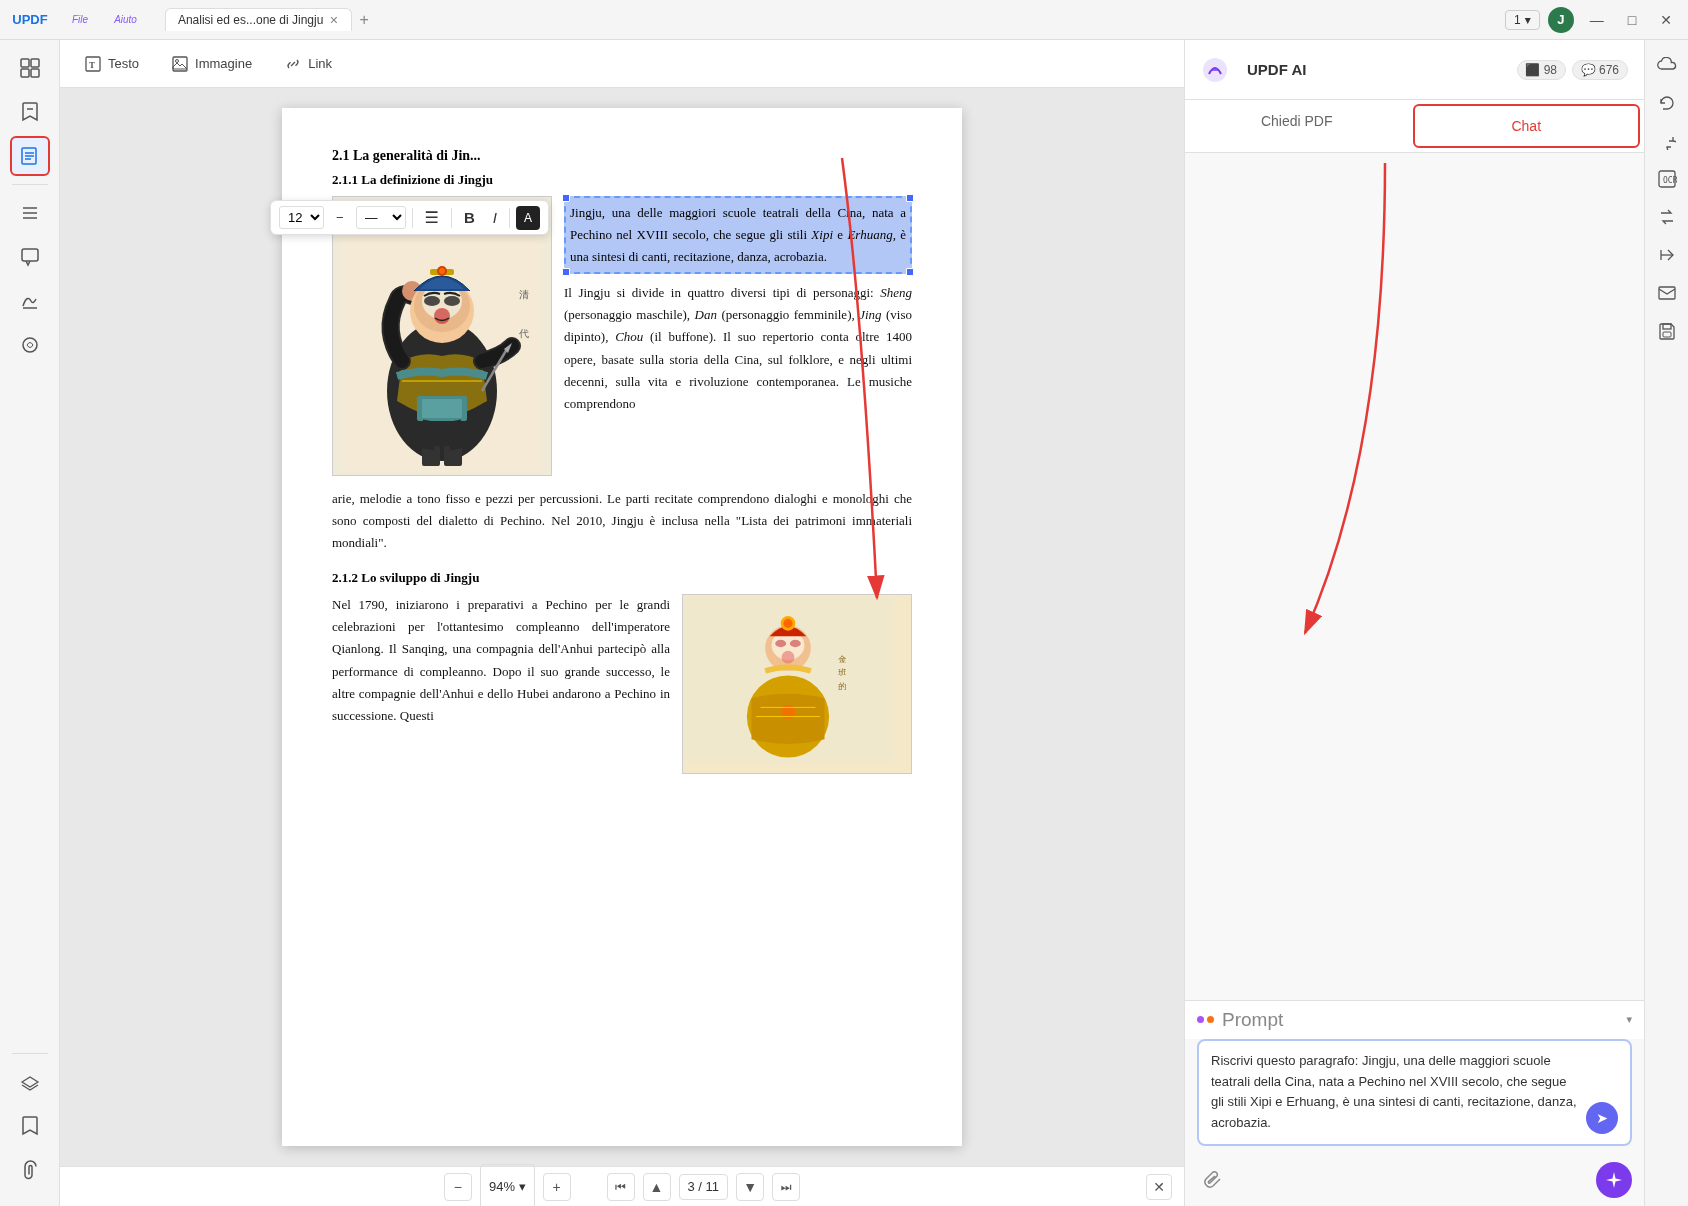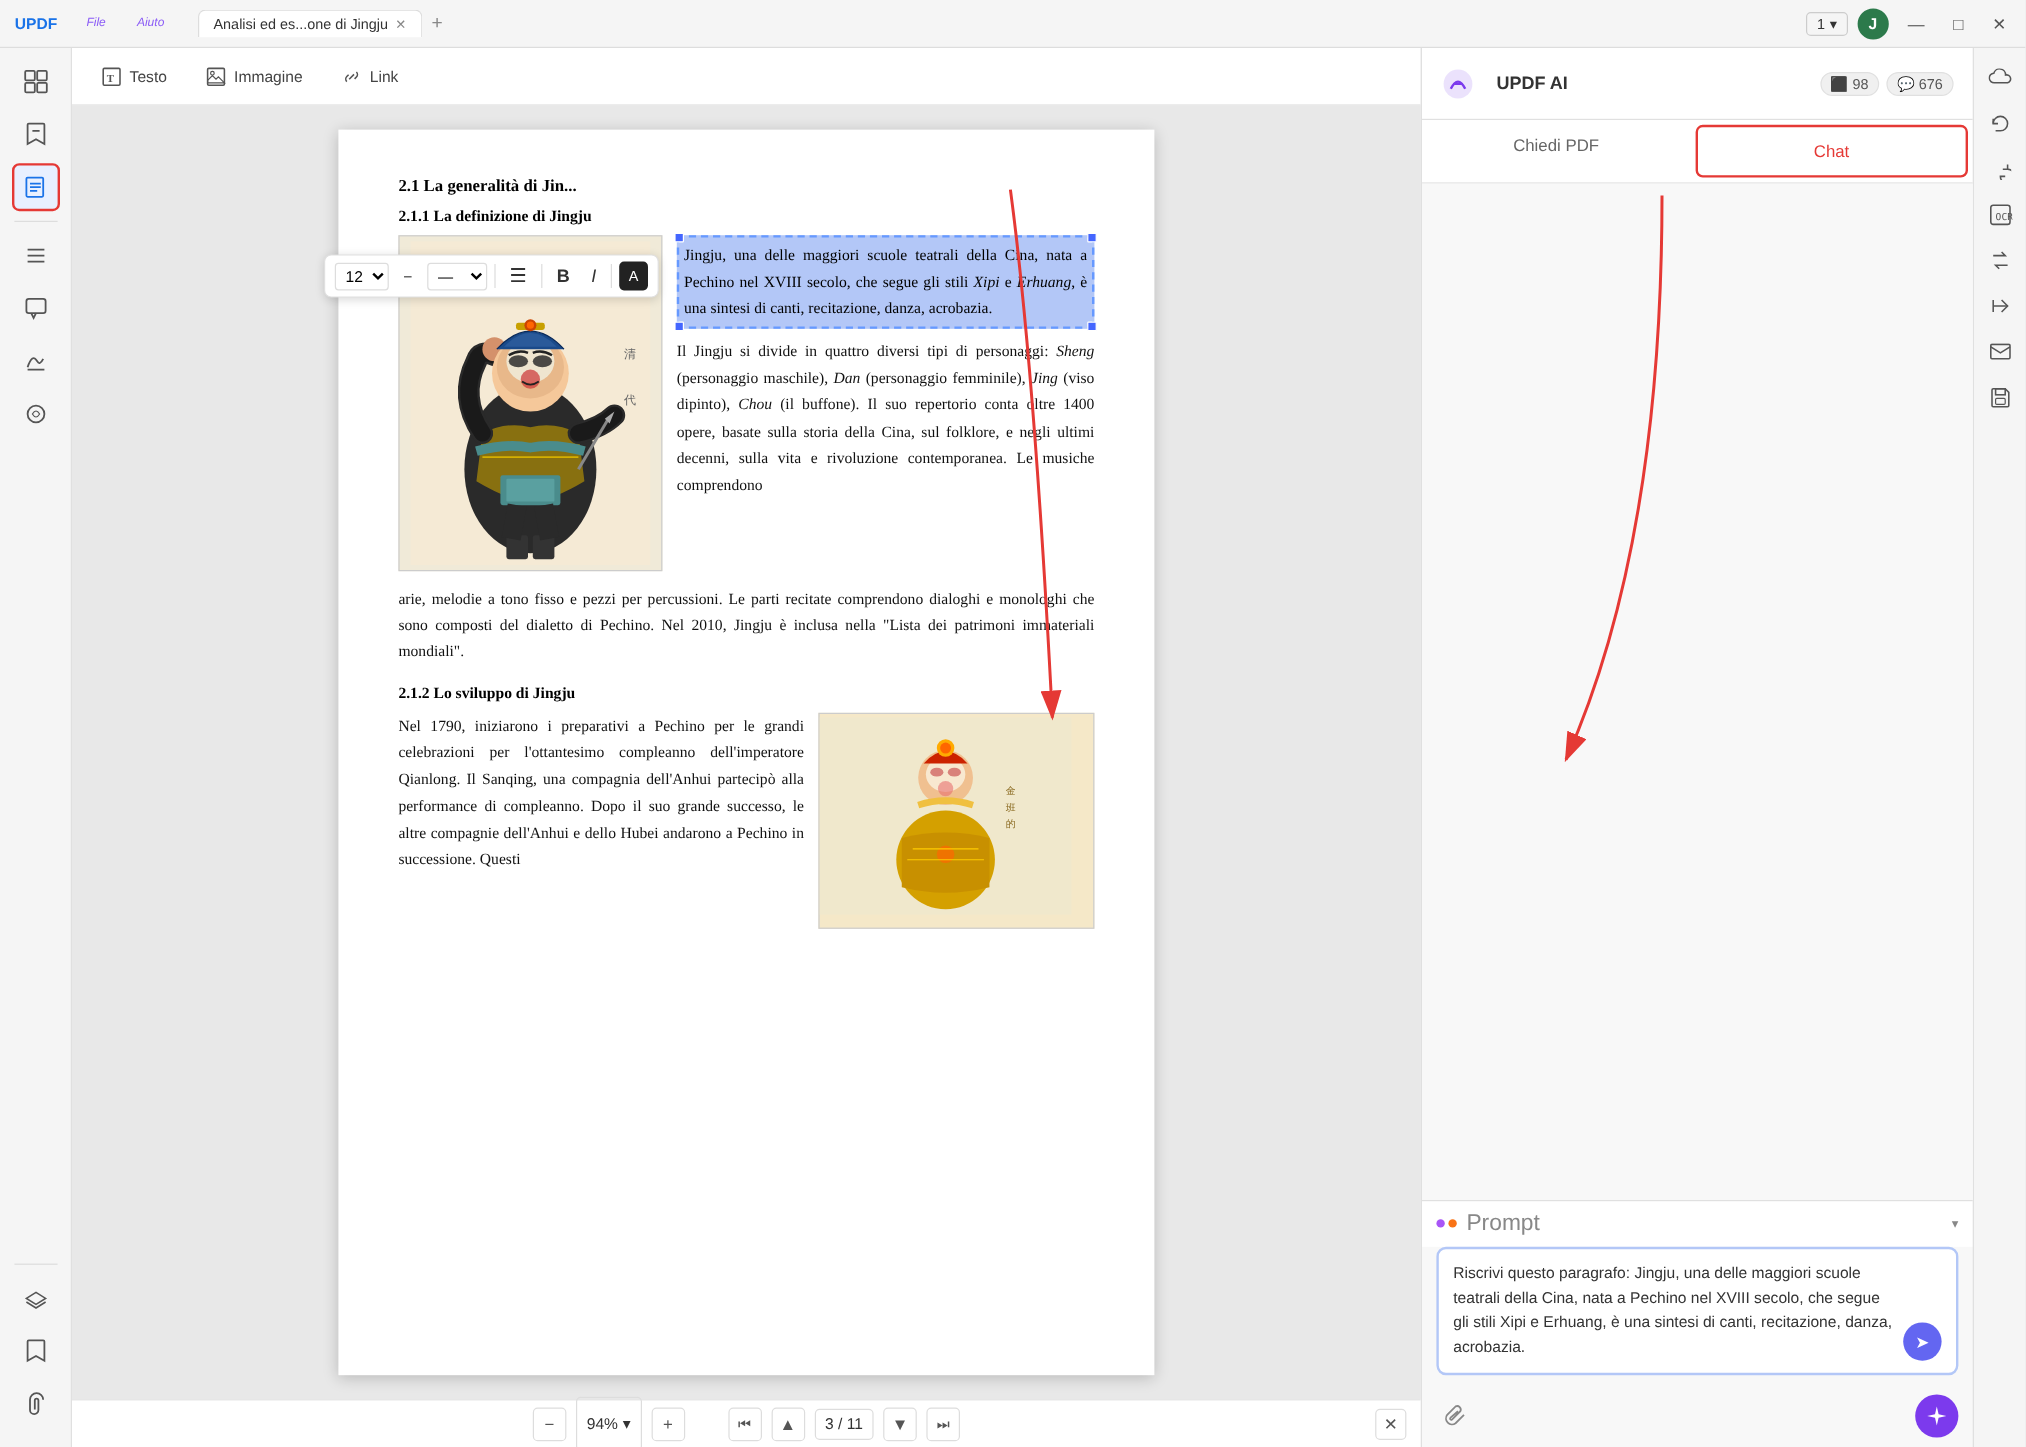--- a/index.html
+++ b/index.html
@@ -185,21 +185,21 @@
       color: #444;
       cursor: pointer;
       padding: 4px 8px;
       border-radius: 4px;
     }
     .toolbar-item svg { width: 18px; height: 18px; }
 
     
     .text-edit-toolbar {
       position: absolute;
-      top: 124px;
+      top: 112px;
       left: 210px;
       background: #fff;
       border: 1px solid #e0e0e0;
       border-radius: 6px;
       box-shadow: 0 2px 8px rgba(0,0,0,0.15);
       display: flex;
       align-items: center;
       padding: 4px 8px;
       gap: 6px;
       z-index: 100;

